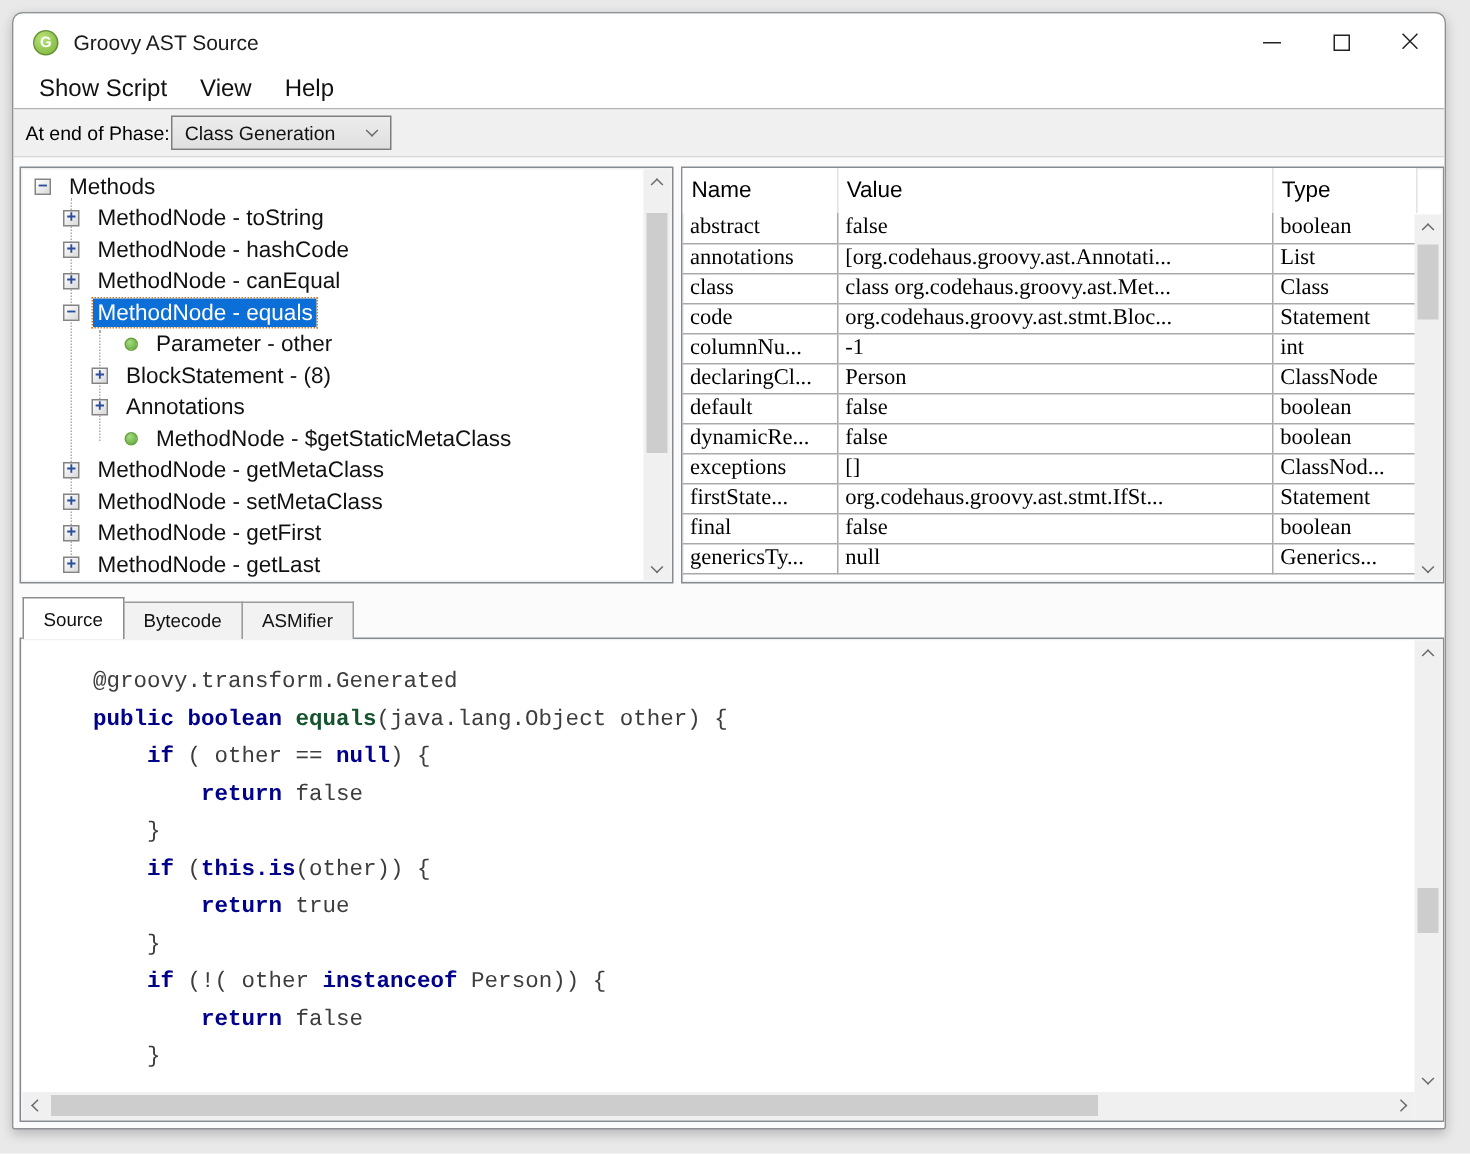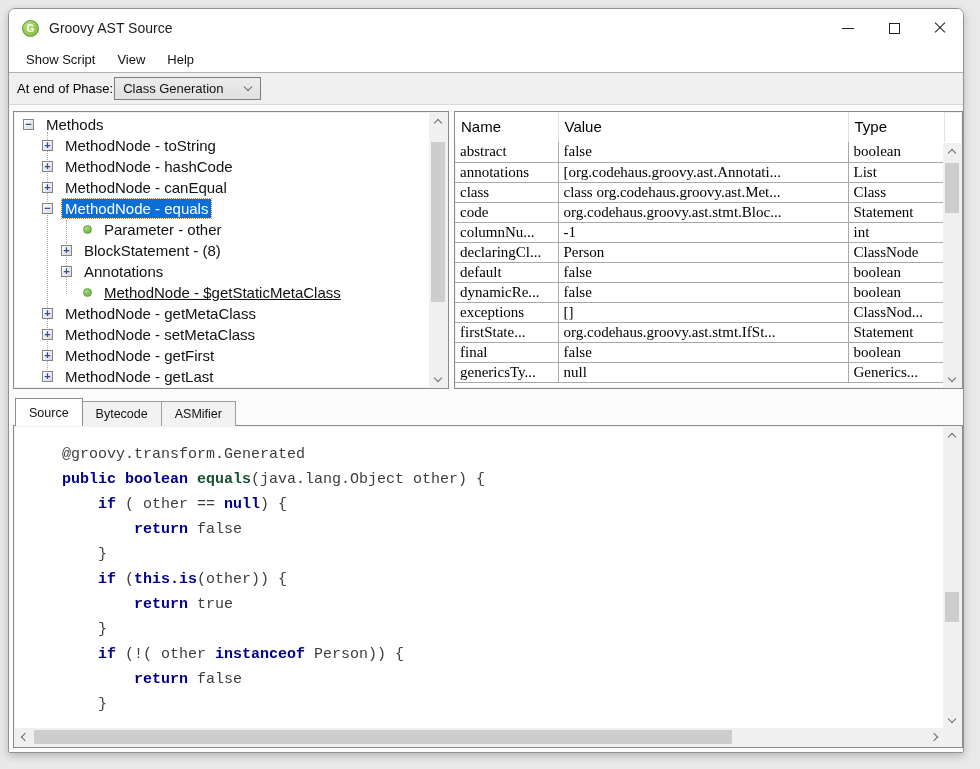--- a/index.html
+++ b/index.html
@@ -36,21 +36,21 @@
   .glyph-max { width:11px; height:11px; border:1px solid #222; }
   .glyph-close { position:relative; width:14px; height:14px; }
   .glyph-close i { position:absolute; left:0; top:6px; width:14px; height:1px; background:#222; }
   .glyph-close i:first-child { transform:rotate(45deg); }
   .glyph-close i:last-child  { transform:rotate(-45deg); }
   
   .menubar {
     height:26px; display:flex; align-items:center; padding-left:6px;
     background:#fff; border-bottom:1px solid #b2b2b2; flex:0 0 auto;
   }
-  .menu-item { font-size:13px; color:#111; padding:3px 11px; }
+  .menu-item { font-size:16px; color:#111; padding:3px 11px; }
   
   .toolbar {
     height:32px; background:#f0f0f0; border-bottom:1px solid #d8d8d8;
     display:flex; align-items:center; padding:0 8px; flex:0 0 auto; position:relative;
   }
   .phase-label { font-size:13px; color:#000; }
   .phase-dropdown {
     margin-left:1px; width:147px; height:23px;
     background:linear-gradient(#ececec,#e0e0e0);
     border:1px solid #7e7e7e;
@@ -211,21 +211,21 @@
             <span class="tree-label">Parameter - other</span>
           </div>
           <div class="tree-row" style="padding-left: 47px;">
             <span class="expander">+</span>
             <span class="tree-label">BlockStatement - (8)</span>
           </div>
           <div class="tree-row" style="padding-left: 47px;">
             <span class="expander">+</span>
             <span class="tree-label">Annotations</span>
           </div>
-          <div class="tree-row" style="padding-left: 69px; text-decoration: underline;">
+          <div class="tree-row" style="padding-left: 69px;">
             <span class="leafdot"></span>
             <span class="tree-label">MethodNode - $getStaticMetaClass</span>
           </div>
           <div class="tree-row" style="padding-left: 28px;">
             <span class="expander">+</span>
             <span class="tree-label">MethodNode - getMetaClass</span>
           </div>
           <div class="tree-row" style="padding-left: 28px;">
             <span class="expander">+</span>
             <span class="tree-label">MethodNode - setMetaClass</span>

